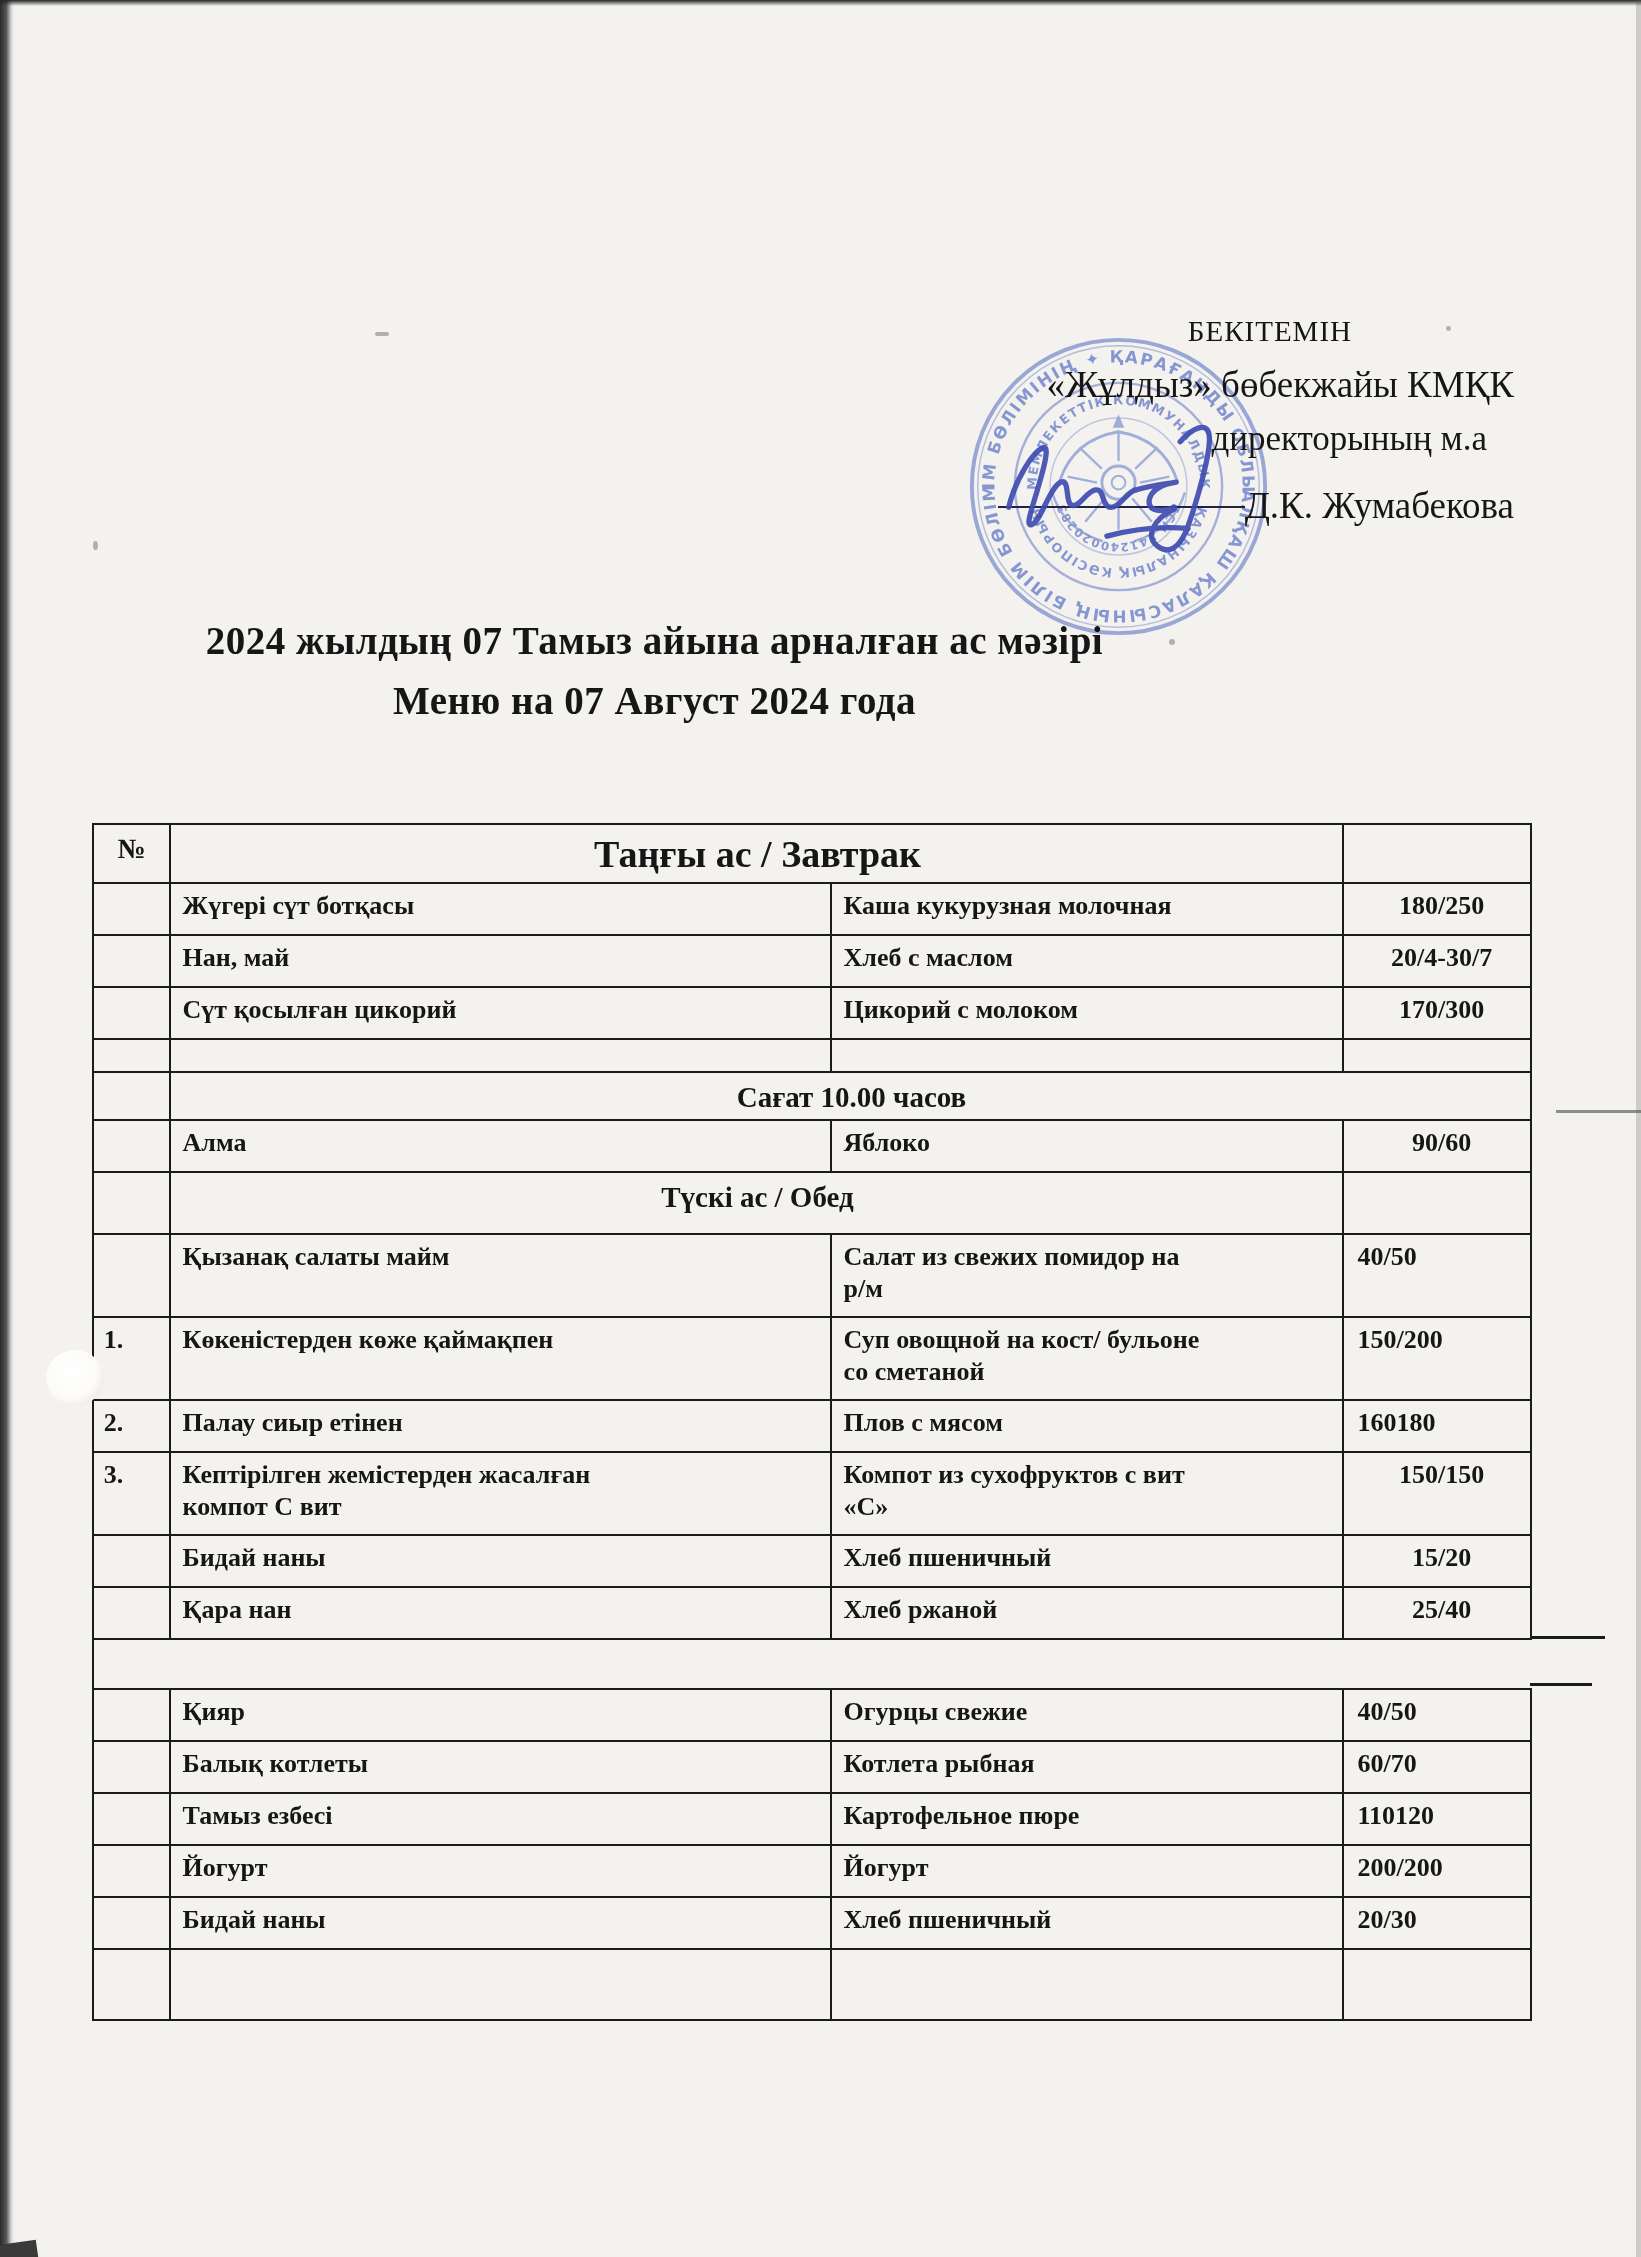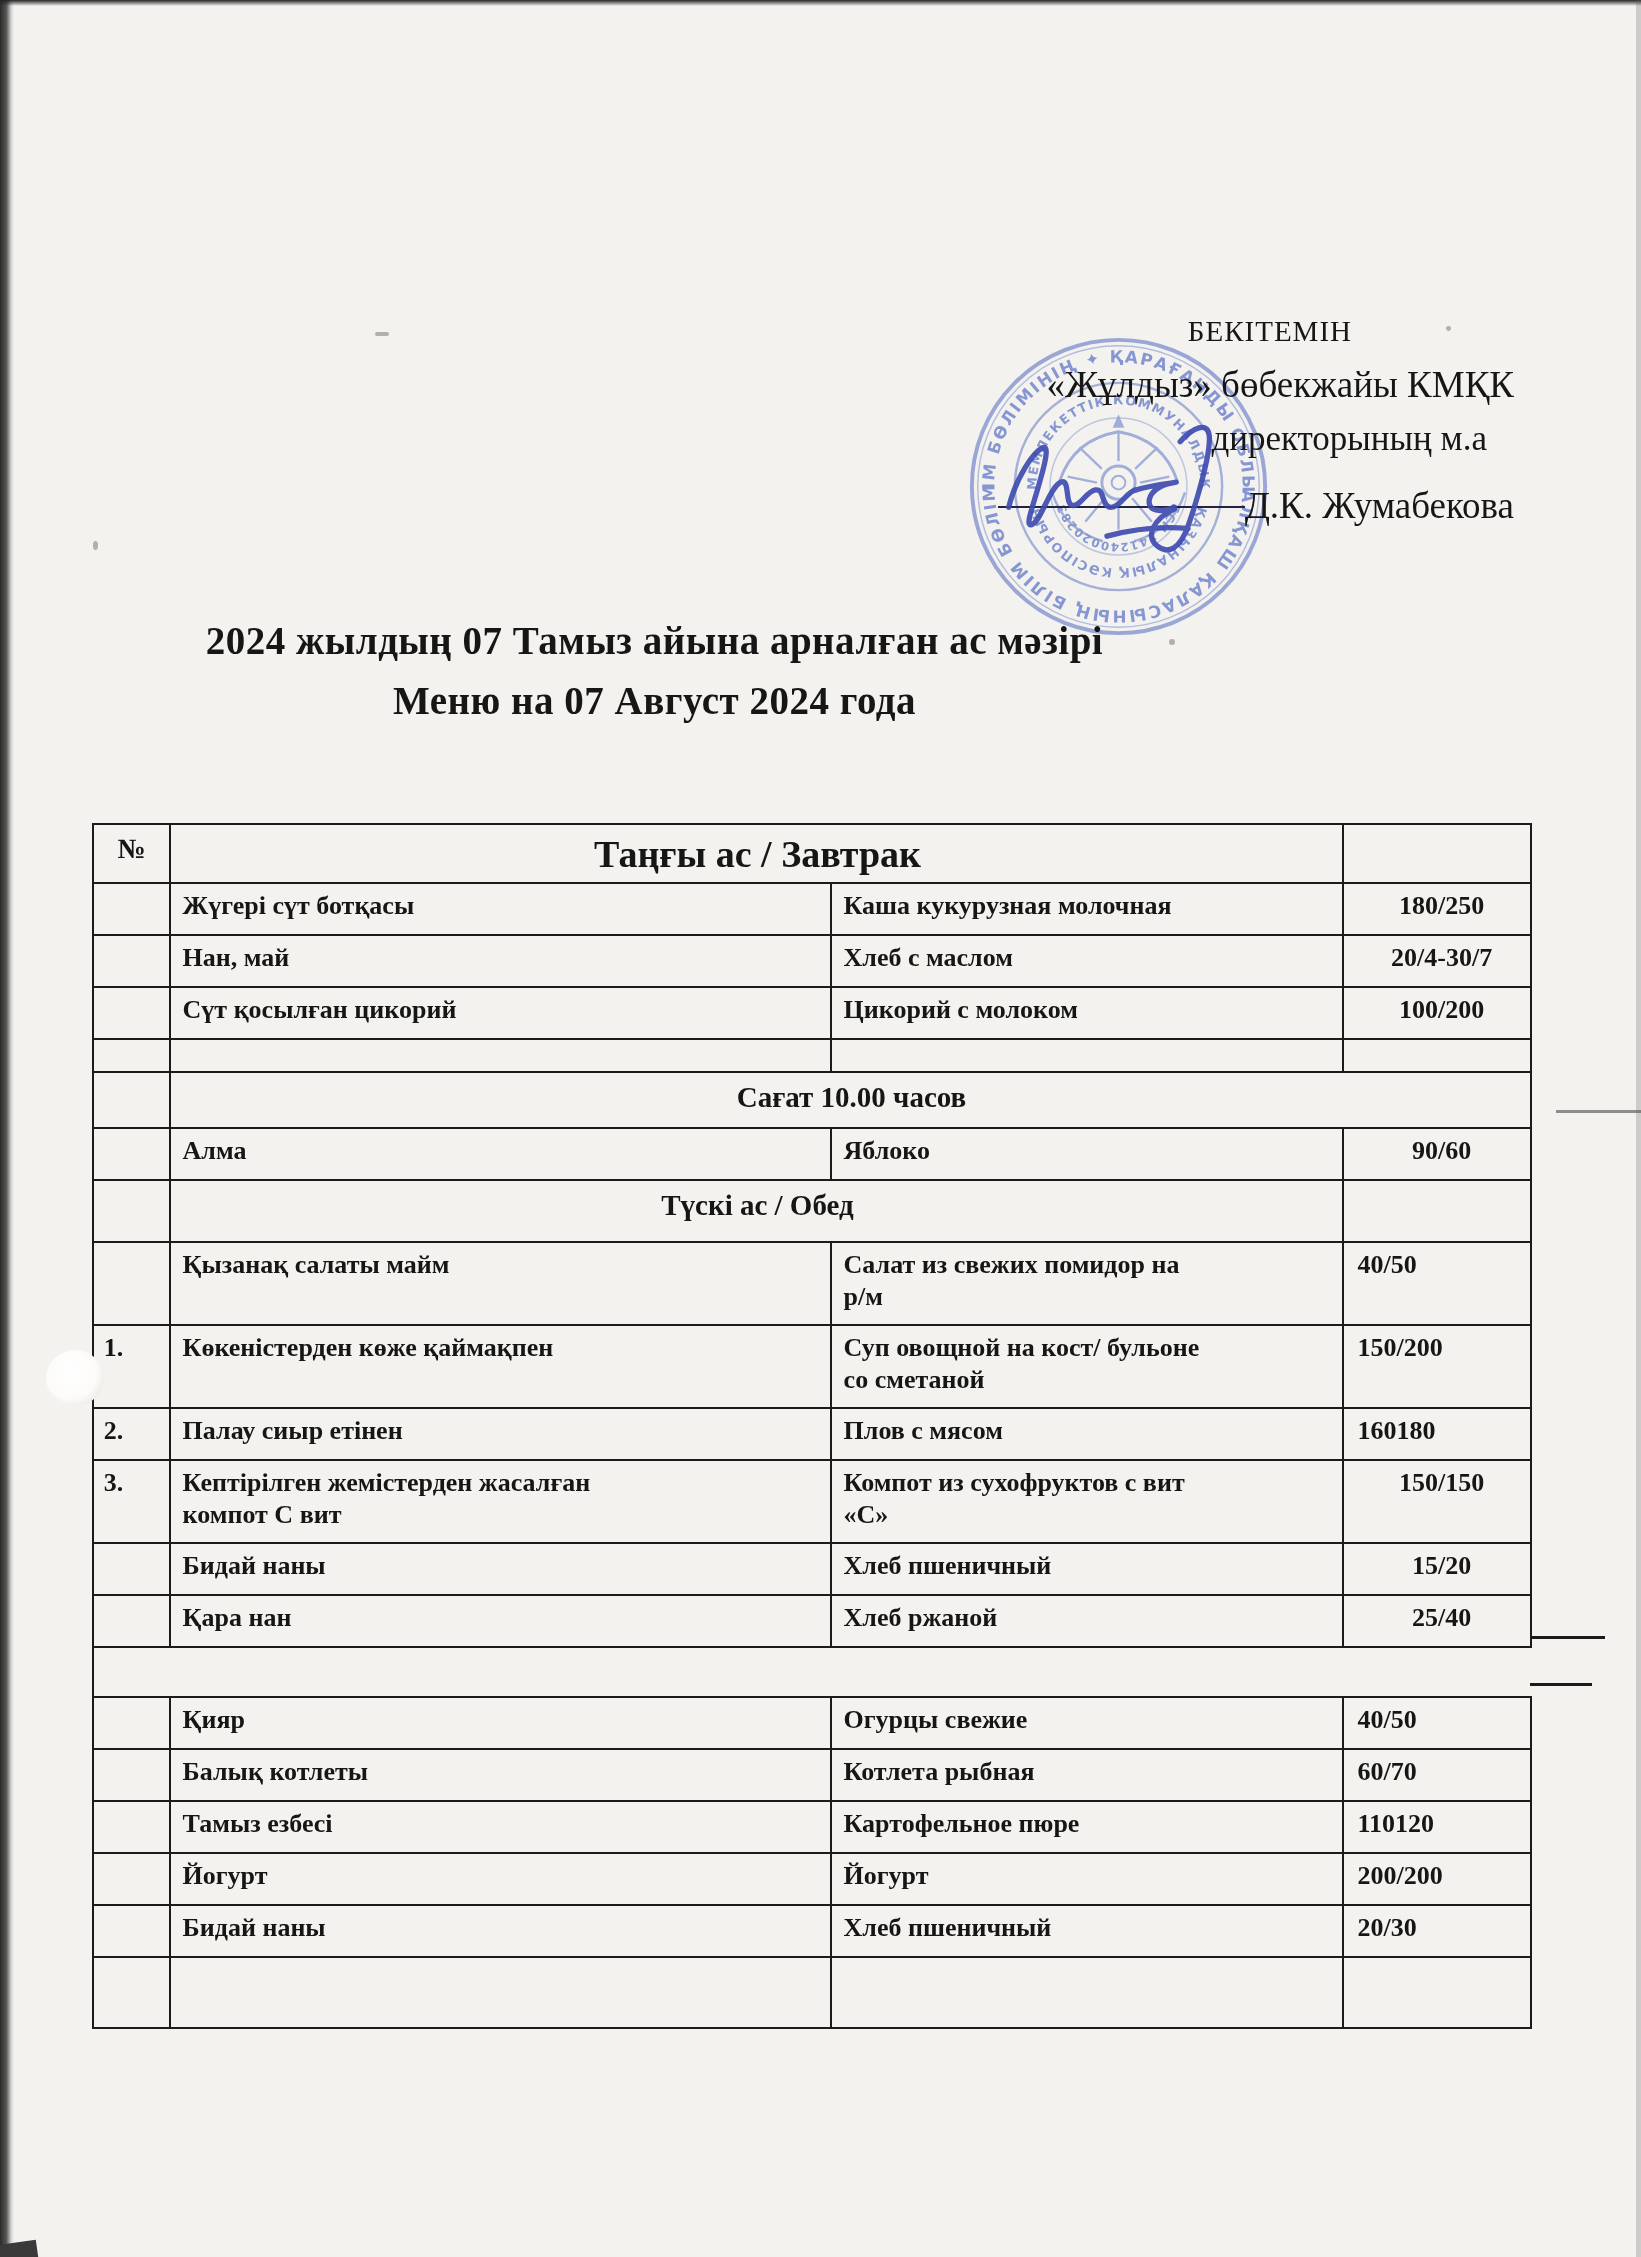--- a/index.html
+++ b/index.html
@@ -36,21 +36,21 @@
   .titles .t1{font-size:39px;font-weight:bold;letter-spacing:0.5px;}
   .titles .t2{font-size:39px;font-weight:bold;margin-top:14.5px;letter-spacing:0.5px;}
   
   .tablewrap{position:absolute;left:92px;top:823px;z-index:6;}
   table.menu{border-collapse:collapse;table-layout:fixed;width:1439px;
     font-size:26px;font-weight:bold;}
   col.c-no{width:77px;} col.c-kz{width:661px;} col.c-ru{width:512px;} col.c-pr{width:188px;}
   td{border:2.9px solid #1b1b1b;vertical-align:top;padding:5.8px 9.7px 3.9px 11.6px;white-space:pre-line;line-height:1.25;}
   tr.header{height:54px;} tr.header td.title{text-align:center;font-size:38px;}
   tr.header td.no{text-align:center;font-size:28px;}
-  tr.section-full{height:56px;} tr.section-full td{text-align:center;font-size:29px;}
+  tr.section-full{height:48px;} tr.section-full td{text-align:center;font-size:29px;}
   tr.section-two{height:62px;} tr.section-two td.title{text-align:center;font-size:29px;}
   tr.item{height:52px;} tr.item.tall{height:83px;}
   tr.empty{height:33px;} tr.empty.big{height:71px;}
   td.no{text-align:left;padding-left:9.7px;}
   td.portion{padding-left:15px;padding-right:5.8px;}
   td.portion.center{text-align:center;}
   td.portion.left{text-align:left;padding-left:13.5px;}
   tr.gap{height:50px;}
   tr.gap td{border-left:2.9px solid #1b1b1b;border-right:none;border-top:2.9px solid #1b1b1b;border-bottom:2.9px solid #1b1b1b;}
   .ext-line{position:absolute;height:2.9px;background:#1b1b1b;z-index:6;}
@@ -170,21 +170,21 @@
         <tr class="item">
           <td class="no"></td>
           <td class="kz">Нан,  май</td>
           <td class="ru">Хлеб с  маслом</td>
           <td class="portion center">20/4-30/7</td>
         </tr>
         <tr class="item">
           <td class="no"></td>
           <td class="kz">Сүт қосылған цикорий</td>
           <td class="ru">Цикорий  с молоком</td>
-          <td class="portion center">100/200</td>
+          <td class="portion center">170/300</td>
         </tr>
         <tr class="empty">
           <td class="no"></td>
           <td class="kz"></td>
           <td class="ru"></td>
           <td class="portion"></td>
         </tr>
         <tr class="section-full">
           <td class="no"></td>
           <td class="title" colspan="3">Сағат 10.00 часов</td>

